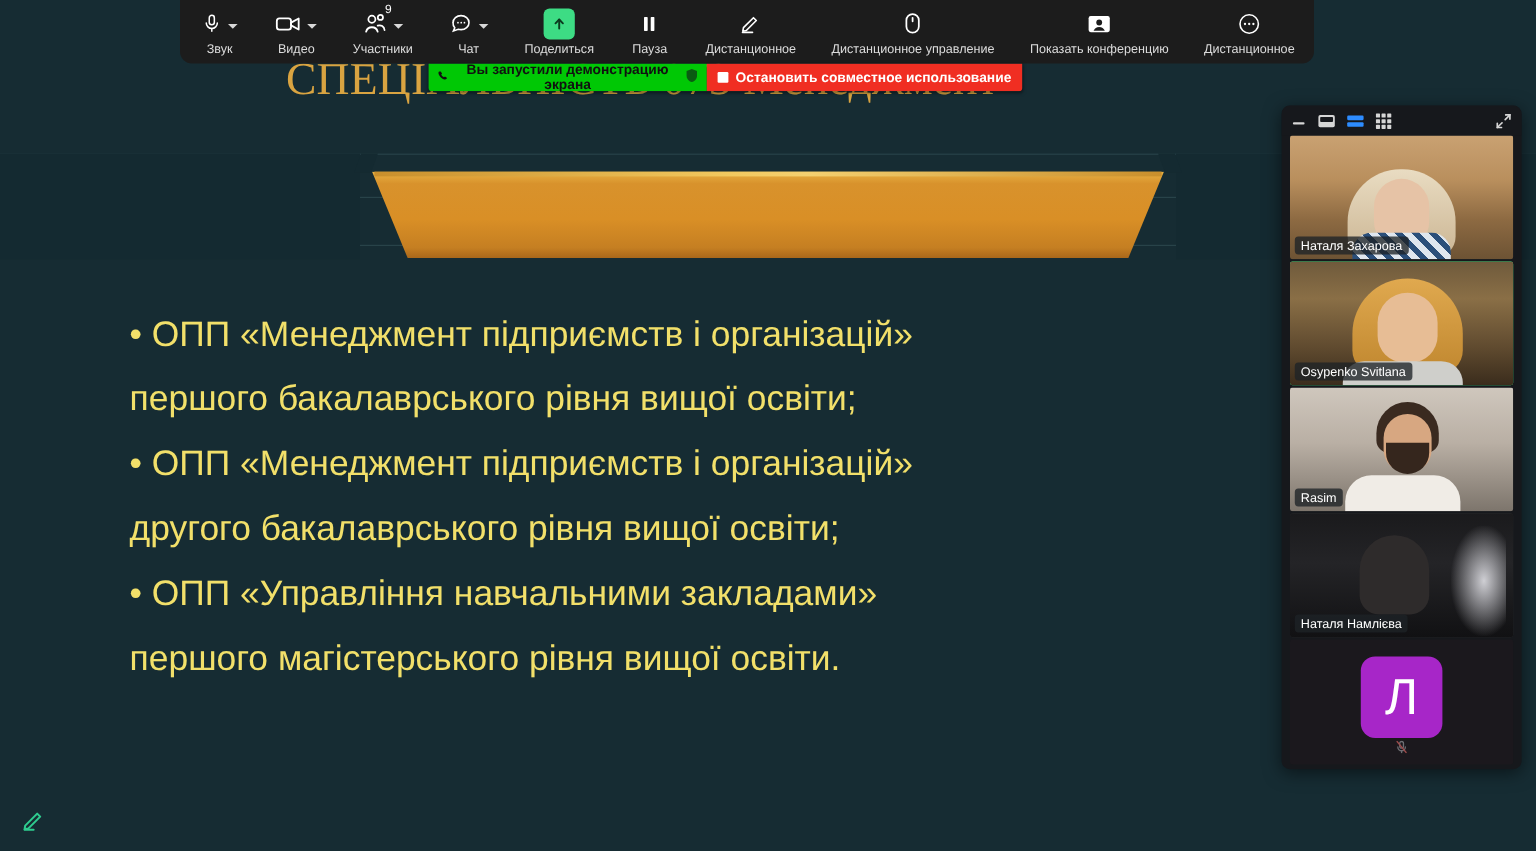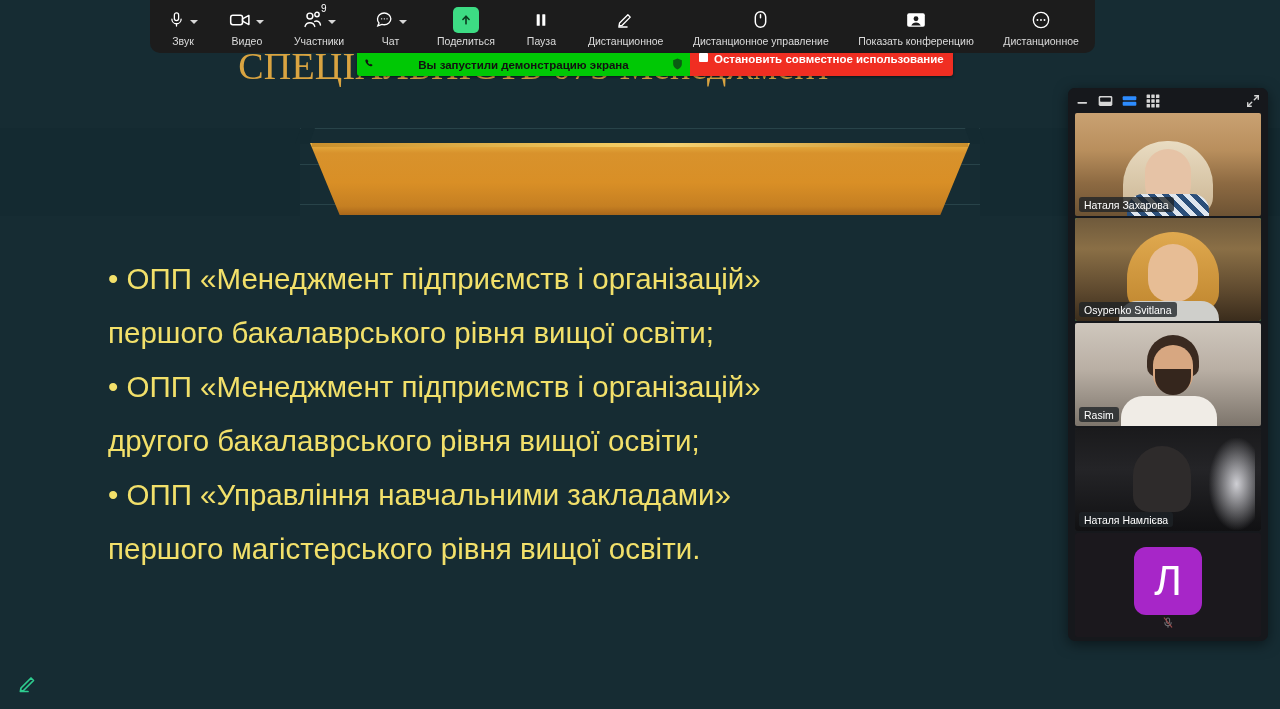--- a/index.html
+++ b/index.html
@@ -110,25 +110,25 @@
   
   #share-banner {
     position:absolute; left:357px; top:53px; height:23px;
     display:flex; align-items:stretch; z-index:45;
     font-size:11.5px; font-weight:bold;
     border-radius:0 0 3px 3px; overflow:hidden;
     box-shadow:0 1px 3px rgba(0,0,0,0.5);
   }
   #share-green {
     background:#00c805; color:#000; display:flex; align-items:center;
-    padding:0 7px; gap:9px; width:333px;
+    padding:0 7px; gap:9px; width:232px;
   }
   #share-green .msg { flex:1; text-align:center; color:#111; }
   #share-red {
-    background:#f02e22; color:#fff; display:flex; 
+    background:#f02e22; color:#fff; display:flex; align-items:center;
     padding:0 9px; gap:6px;
   }
   .stop-square { width:9px; height:9px; background:#fff; border-radius:1px; }
 
   
   #video-panel {
     position:absolute; left:1068px; top:88px; width:200px; height:553px;
     background:#16181c; border-radius:7px; overflow:hidden;
     z-index:50;
     box-shadow:0 3px 14px rgba(0,0,0,0.5);

